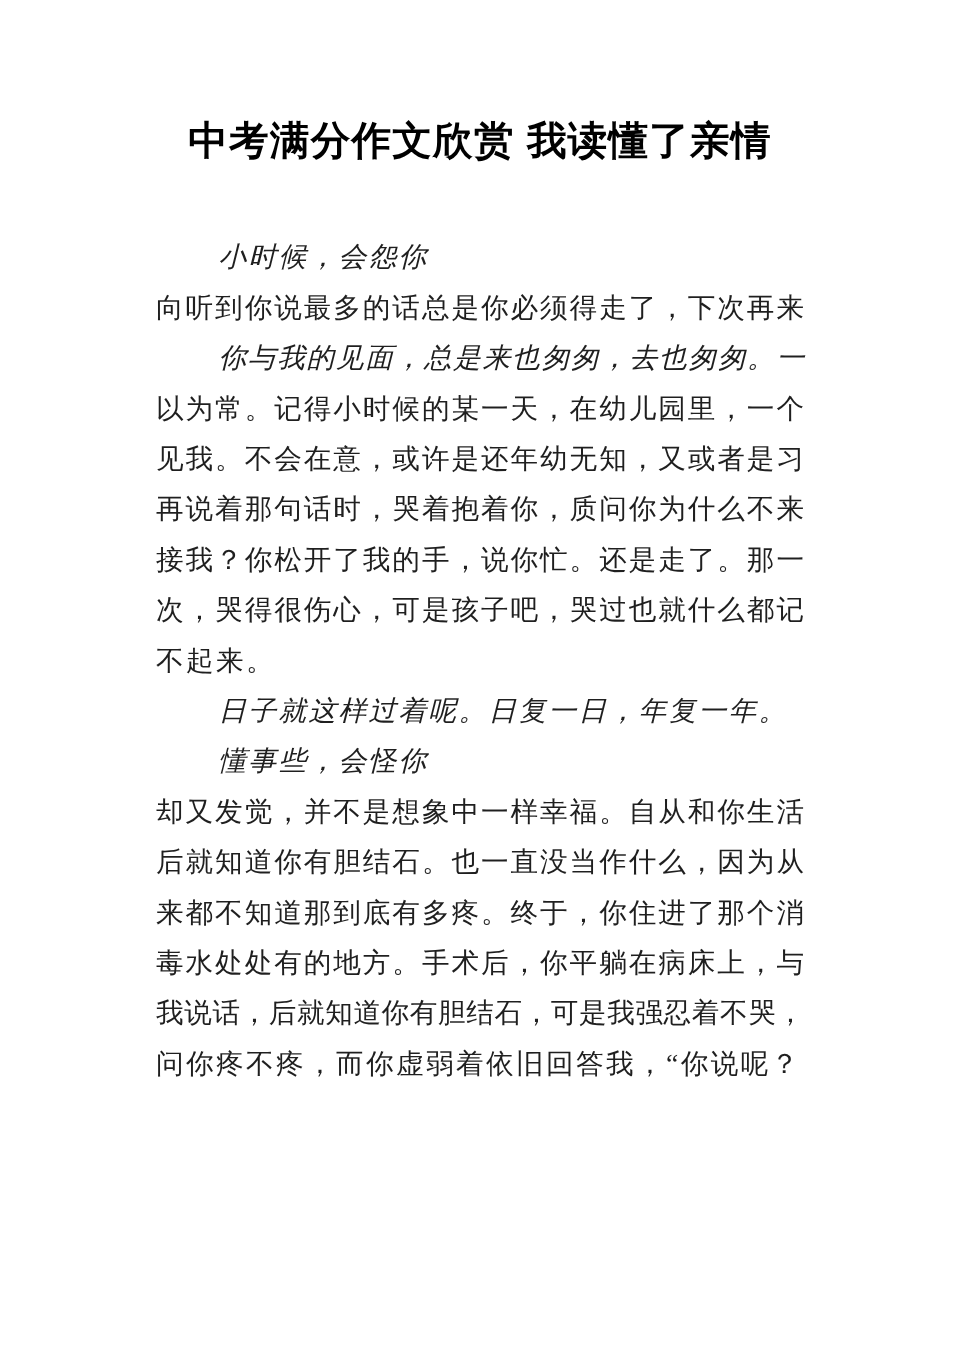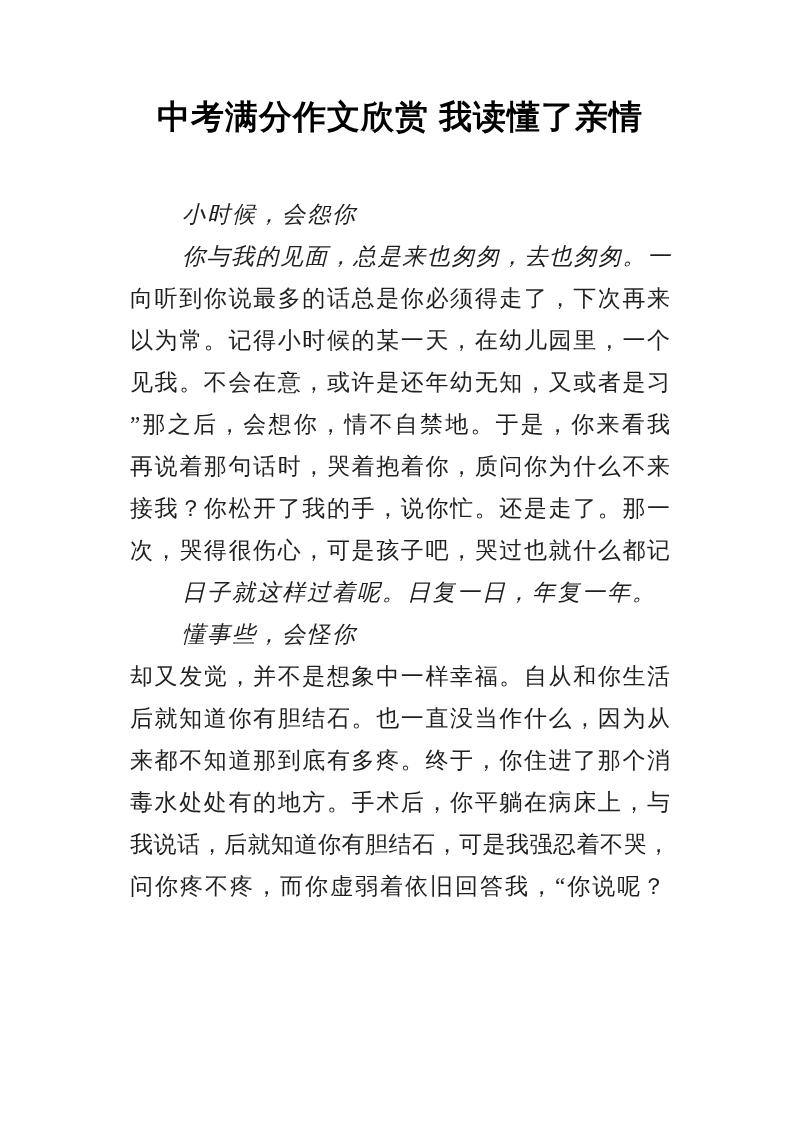--- a/index.html
+++ b/index.html
@@ -57,28 +57,28 @@
     text-justify: inter-character;
   }
 </style>
 </head>
 <body>
 
 <div class="page">
   <h1 class="title">中考满分作文欣赏 我读懂了亲情</h1>
   <div class="body">
       <div class="line indent">小时候，会怨你</div>
+      <div class="line fill">向听到你说最多的话总是你必须得走了，下次再来</div>
       <div class="line indent fill">你与我的见面，总是来也匆匆，去也匆匆。一</div>
-      <div class="line fill">向听到你说最多的话总是你必须得走了，下次再来</div>
       <div class="line fill">以为常。记得小时候的某一天，在幼儿园里，一个</div>
       <div class="line fill">见我。不会在意，或许是还年幼无知，又或者是习</div>
-      <div class="line fill">”那之后，会想你，情不自禁地。于是，你来看我</div>
       <div class="line fill">再说着那句话时，哭着抱着你，质问你为什么不来</div>
       <div class="line fill">接我？你松开了我的手，说你忙。还是走了。那一</div>
       <div class="line fill">次，哭得很伤心，可是孩子吧，哭过也就什么都记</div>
+      <div class="line">不起来。</div>
       <div class="line indent">日子就这样过着呢。日复一日，年复一年。</div>
       <div class="line indent">懂事些，会怪你</div>
       <div class="line fill">却又发觉，并不是想象中一样幸福。自从和你生活</div>
       <div class="line fill">后就知道你有胆结石。也一直没当作什么，因为从</div>
       <div class="line fill">来都不知道那到底有多疼。终于，你住进了那个消</div>
       <div class="line fill">毒水处处有的地方。手术后，你平躺在病床上，与</div>
       <div class="line fill">我说话，后就知道你有胆结石，可是我强忍着不哭，</div>
       <div class="line">问你疼不疼，而你虚弱着依旧回答我，“你说呢？</div>
     </div>
 </div>

